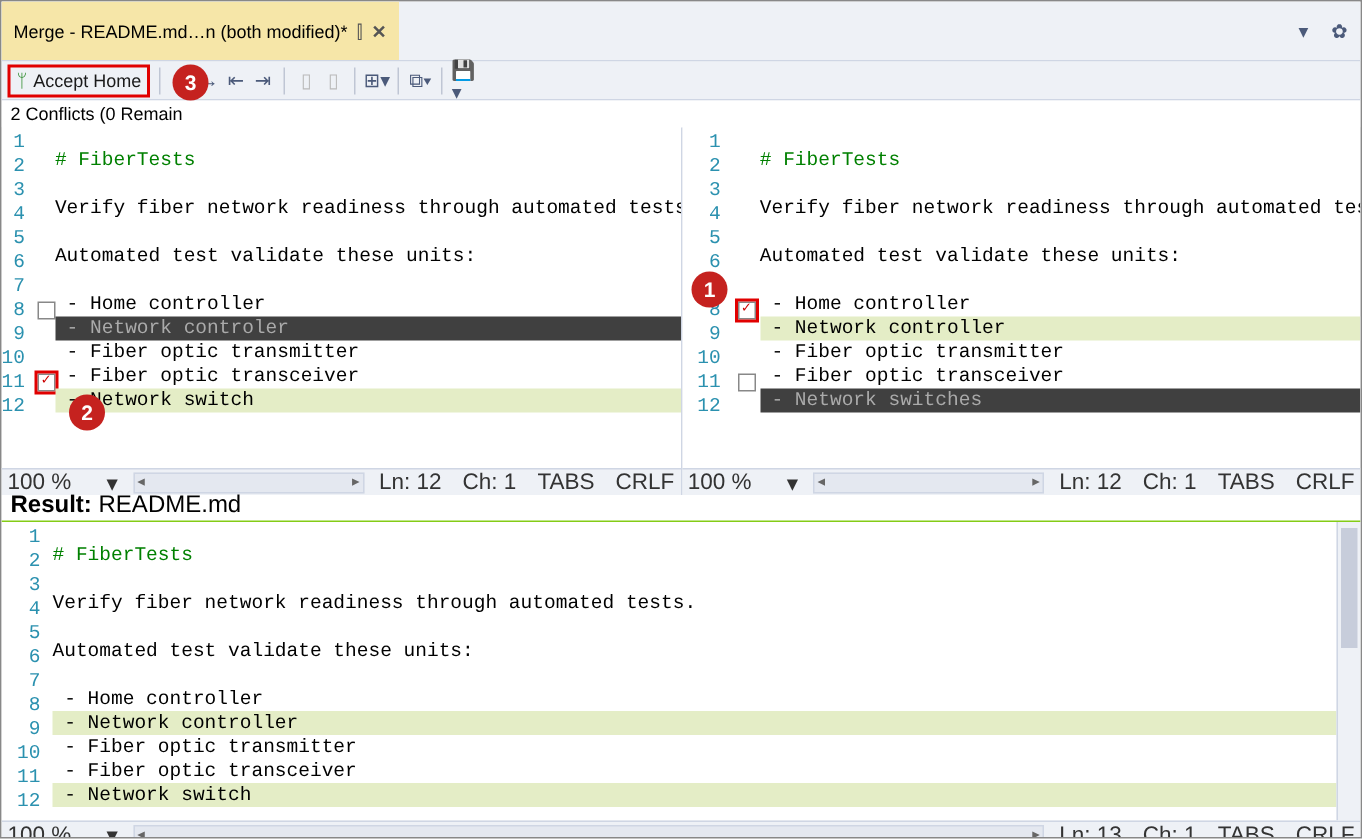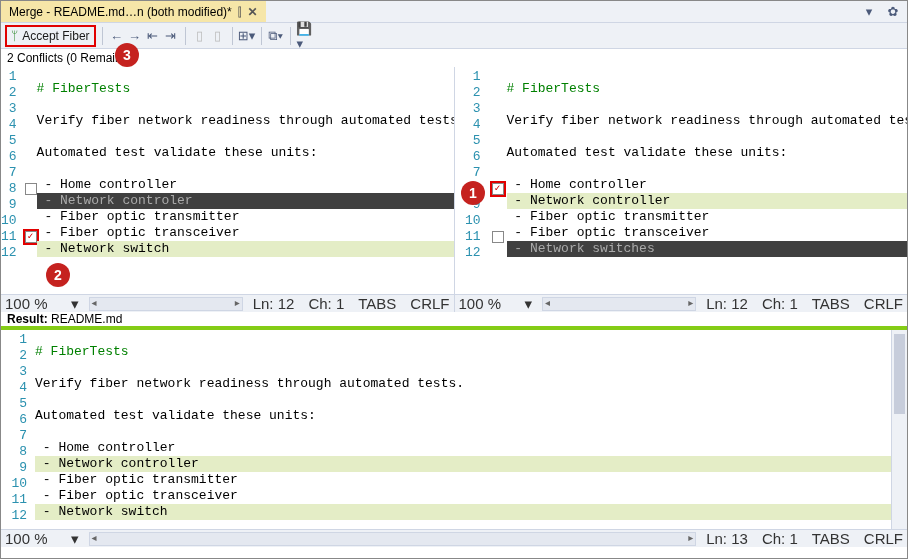--- a/index.html
+++ b/index.html
@@ -1,19 +1,19 @@
 <!DOCTYPE html>
 <html><head>
 <meta charset="utf-8">
 <style>
 * { margin: 0; padding: 0; box-sizing: border-box; }
 body { font-family: "Segoe UI", Tahoma, sans-serif; font-size: 12px; background: #fff; width: 908px; height: 559px; overflow: hidden; border: 1px solid #888; position: relative; }
 .mono { font-family: Consolas, "Courier New", monospace; font-size: 13px; }
 
-.tab-bar { height: 22px; background: #eef1f6; display: flex; align-items: stretch; border-bottom: 1px solid #cfd6e4; }
+.tab-bar { height: 40px; background: #eef1f6; display: flex; align-items: stretch; border-bottom: 1px solid #cfd6e4; }
 .tab { background: #f6e6a8; padding: 2px 8px; display: flex; align-items: center; gap: 6px; font-size: 12px; }
 .tab .pin { color: #555; }
 .tab .close { color: #555; font-weight: bold; }
 .tab-bar .right-icons { margin-left: auto; display: flex; align-items: center; gap: 8px; padding-right: 6px; color: #5a72a5; }
 
 .toolbar { height: 26px; background: #eef1f6; display: flex; align-items: center; padding: 0 4px; gap: 2px; border-bottom: 1px solid #cfd6e4; }
 .btn { height: 20px; padding: 0 6px; display: flex; align-items: center; gap: 4px; border: 1px solid transparent; color: #333; }
 .btn.accept { border: 2px solid #e10000; padding: 0 4px; height: 22px; color: #1a1a1a; }
 .sep { width: 1px; height: 18px; background: #bfc6d4; margin: 0 4px; }
 .tool-icon { width: 16px; height: 16px; display: inline-flex; align-items: center; justify-content: center; color: #4b5a7a; font-size: 13px; }
@@ -40,21 +40,21 @@
 .hl-gray { background: #404040; color: #aaa; }
 .comment { color: #008000; }
 
 .status { height: 18px; background: #eef1f6; border-top: 1px solid #cfd6e4; display: flex; align-items: center; font-size: 15px; color: #333; padding: 0 4px; gap: 10px; }
 .status .zoom { width: 56px; }
 .status .scroll-h { flex: 1; height: 14px; background: #e4e8f0; border: 1px solid #cfd6e4; position: relative; }
 .status .scroll-h::before { content: "◂"; position: absolute; left: 2px; top: -1px; font-size: 10px; color: #666; }
 .status .scroll-h::after { content: "▸"; position: absolute; right: 2px; top: -1px; font-size: 10px; color: #666; }
 .status .info { margin-left: auto; display: flex; gap: 14px; }
 
-.result-header { height: 18px; padding: 1px 6px; background: #fff; font-size: 12px; border-bottom: 4px solid #84cc16; display: flex; align-items: center; }
+.result-header { height: 18px; padding: 1px 6px; background: #fff; font-size: 16px; border-bottom: 1px solid #84cc16; display: flex; align-items: flex-end; }
 .result-body { height: 199px; overflow: hidden; background: #fff; }
 .vscroll { width: 16px; background: #eef1f6; border-left: 1px solid #cfd6e4; position: relative; }
 .vscroll .thumb { position: absolute; left: 2px; right: 2px; background: #c7cddb; }
 
 .callout { position: absolute; width: 24px; height: 24px; border-radius: 50%; background: #c5221f; color: #fff; font-weight: bold; display: flex; align-items: center; justify-content: center; font-size: 14px; z-index: 50; }
 .pane-wrap { display: flex; height: 100%; }
 </style>
 </head>
 <body>
 
@@ -66,21 +66,21 @@
   </div>
   <div class="right-icons">
     <span class="tool-icon">▾</span>
     <span class="tool-icon">✿</span>
   </div>
 </div>
 
 <div class="toolbar">
   <div class="btn accept">
     <span style="color:#2e8b2e;">ᛘ</span>
-    <span>Accept Fiber</span>
+    <span>Accept Home</span>
   </div>
   <div class="sep"></div>
   <span class="tool-icon">←</span>
   <span class="tool-icon">→</span>
   <span class="tool-icon">⇤</span>
   <span class="tool-icon">⇥</span>
   <div class="sep"></div>
   <span class="tool-icon" style="color:#bbb;">▯</span>
   <span class="tool-icon" style="color:#bbb;">▯</span>
   <div class="sep"></div>

